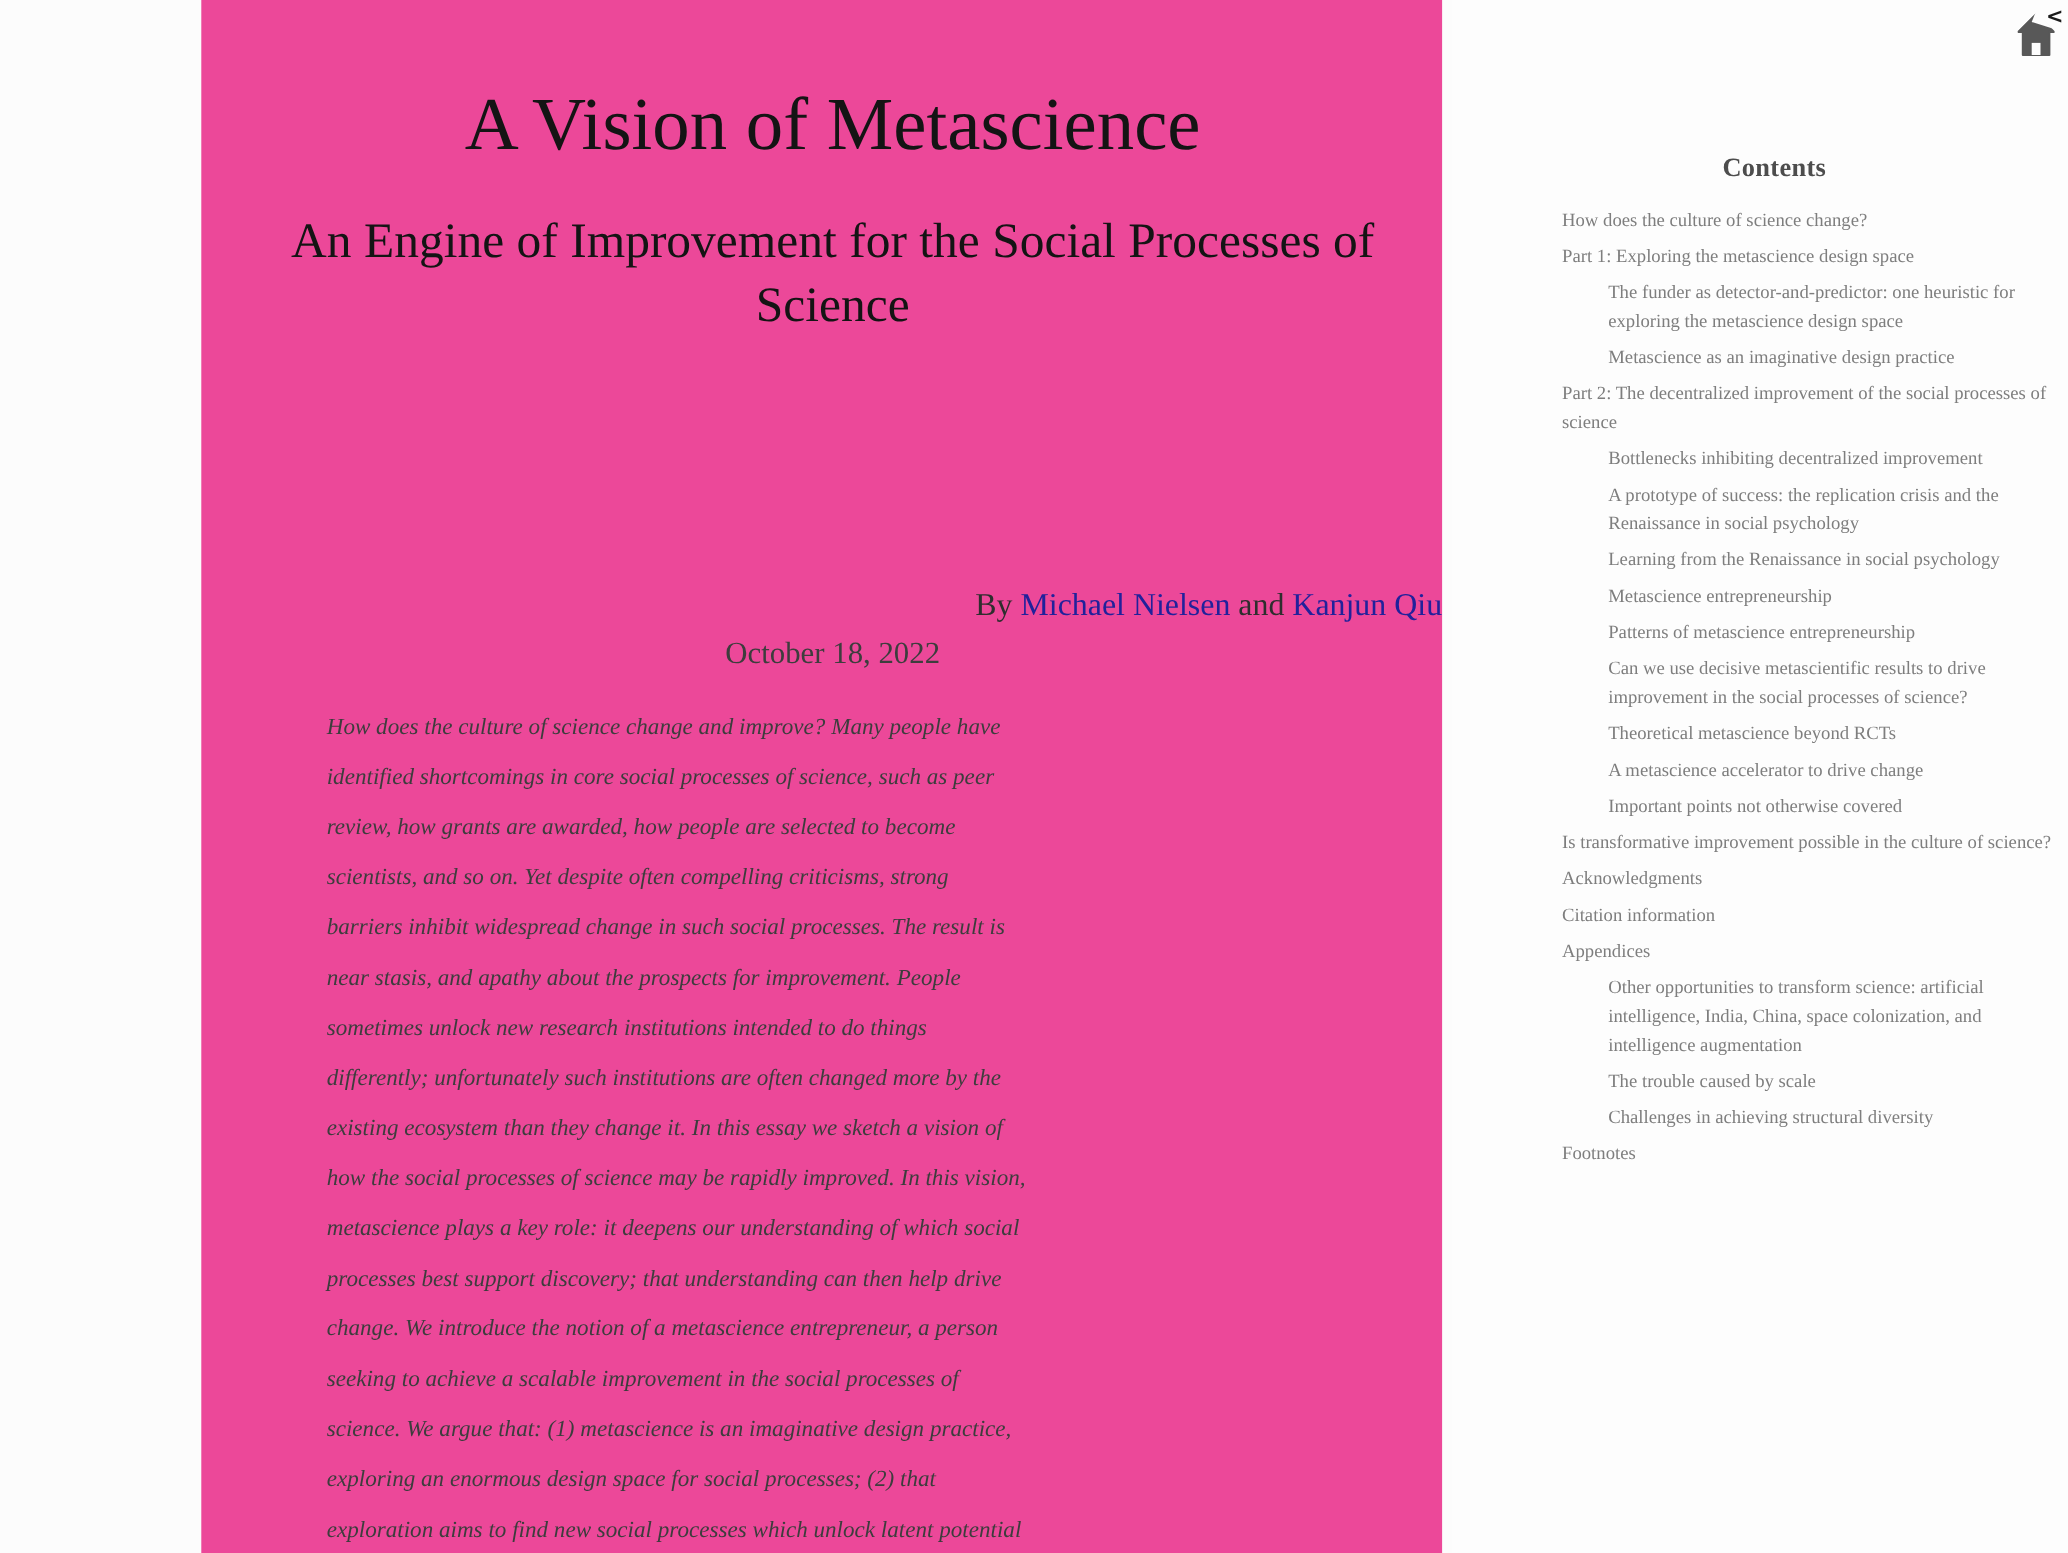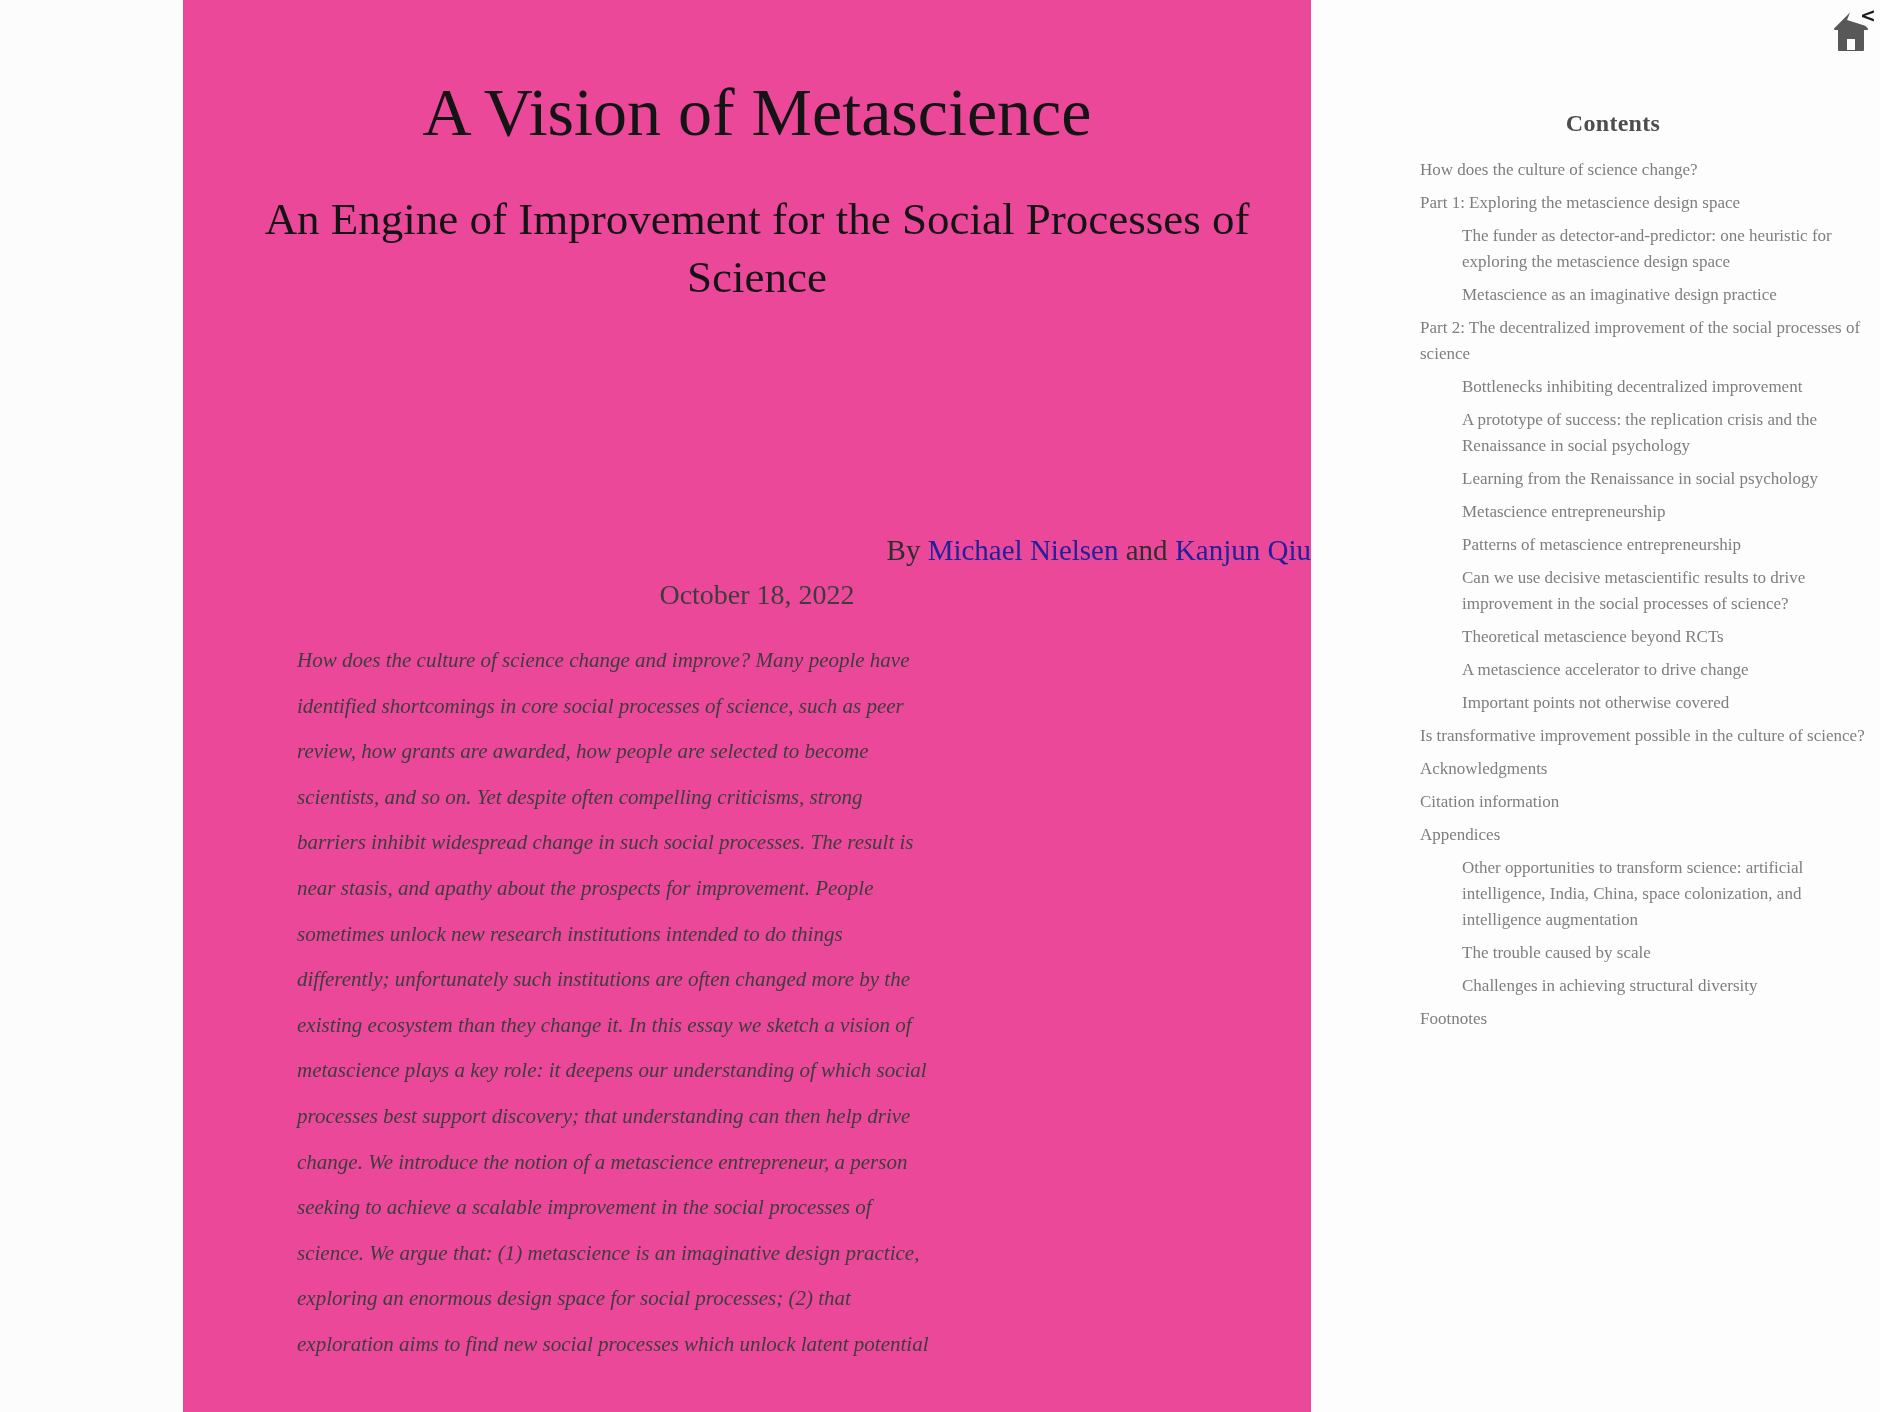--- a/index.html
+++ b/index.html
@@ -44,21 +44,21 @@
     text-align:center;
     font-size:28px; color:#3d3d3d; line-height:34px;
   }
   .abstract {
     margin:26px 0 0 114px; width:920px;
     font-style:italic; font-size:21px; color:#3d3d3d;
   }
   .bline { white-space:nowrap; line-height:45.6px; }
 
   .toc {
-    position:absolute; left:1420px; top:108px; width:446px;
+    position:absolute; left:1420px; top:138px; width:446px;
   }
   .toc-heading {
     font-size:24px; font-weight:700; color:#4d4d4d;
     text-align:center; padding-right:60px; line-height:30px;
     letter-spacing:0.3px;
   }
   .toc-list { margin-top:19px; }
   .toc-item {
     font-size:17px; line-height:26px; color:#7e7e7e;
     margin-top:7px; cursor:pointer; max-width:446px;
@@ -96,20 +96,21 @@
   <div class="abstract">
     <div class="bline">How does the culture of science change and improve? Many people have</div>
     <div class="bline">identified shortcomings in core social processes of science, such as peer</div>
     <div class="bline">review, how grants are awarded, how people are selected to become</div>
     <div class="bline">scientists, and so on. Yet despite often compelling criticisms, strong</div>
     <div class="bline">barriers inhibit widespread change in such social processes. The result is</div>
     <div class="bline">near stasis, and apathy about the prospects for improvement. People</div>
     <div class="bline">sometimes unlock new research institutions intended to do things</div>
     <div class="bline">differently; unfortunately such institutions are often changed more by the</div>
     <div class="bline">existing ecosystem than they change it. In this essay we sketch a vision of</div>
+    <div class="bline">how the social processes of science may be rapidly improved. In this vision,</div>
     <div class="bline">metascience plays a key role: it deepens our understanding of which social</div>
     <div class="bline">processes best support discovery; that understanding can then help drive</div>
     <div class="bline">change. We introduce the notion of a metascience entrepreneur, a person</div>
     <div class="bline">seeking to achieve a scalable improvement in the social processes of</div>
     <div class="bline">science. We argue that: (1) metascience is an imaginative design practice,</div>
     <div class="bline">exploring an enormous design space for social processes; (2) that</div>
     <div class="bline">exploration aims to find new social processes which unlock latent potential</div>
   </div>
 </div>
 

